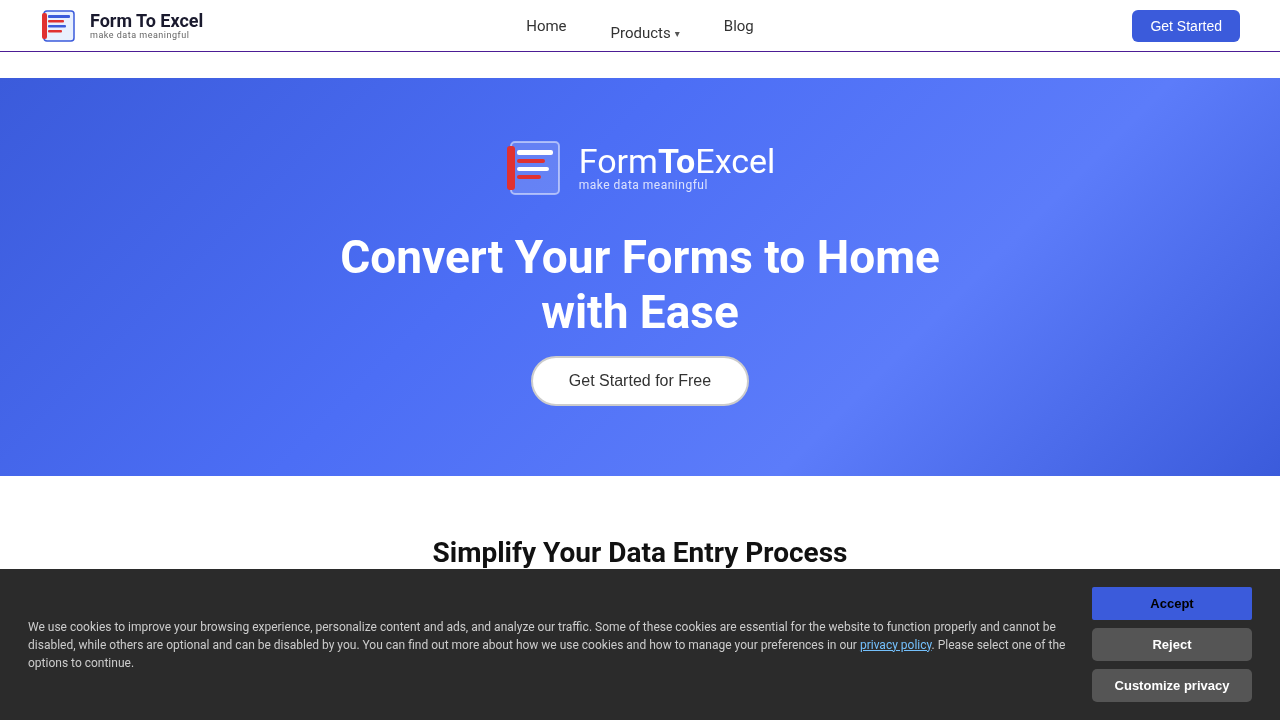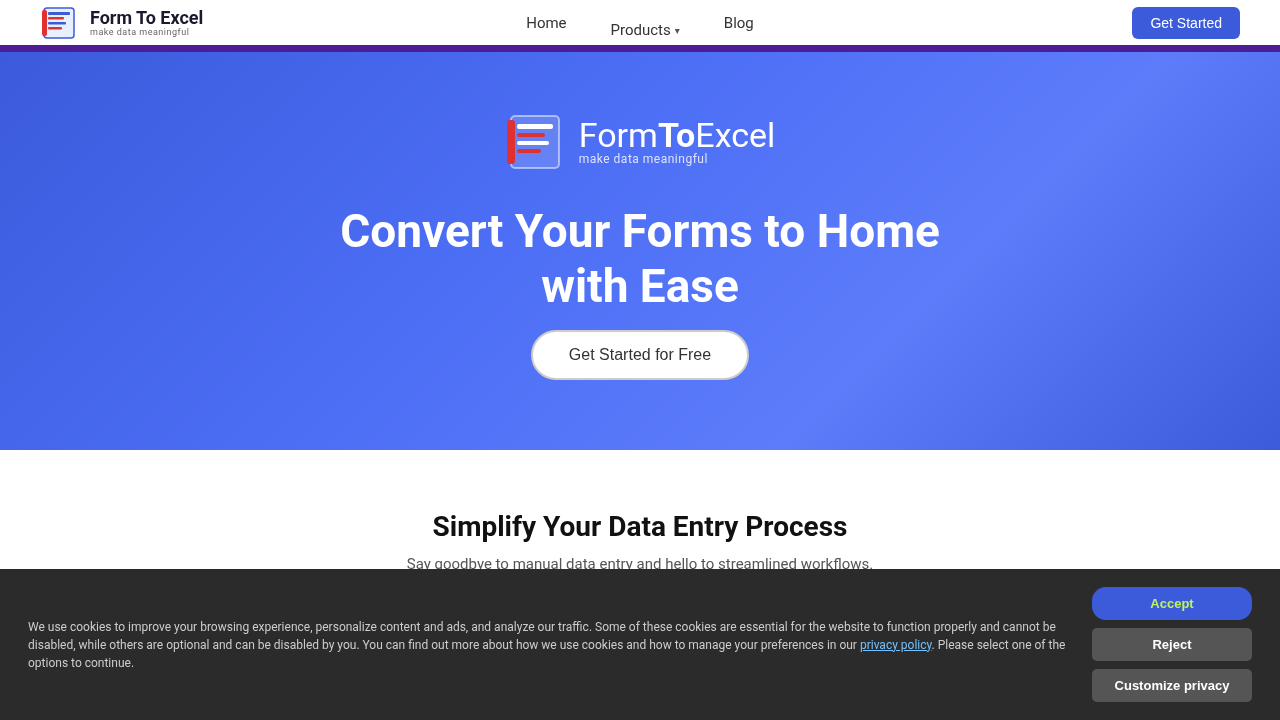--- a/index.html
+++ b/index.html
@@ -6,21 +6,21 @@
     body { font-family: -apple-system, BlinkMacSystemFont, 'Segoe UI', Roboto, sans-serif; overflow-x: hidden; }
 
     
     .navbar {
       display: flex;
       align-items: center;
       justify-content: space-between;
       padding: 0 40px;
       height: 52px;
       background: #fff;
-      border-bottom: 7px solid #4c1d95;
+      border-bottom: 1px solid #4c1d95;
       position: relative;
       z-index: 10;
     }
     .navbar-left {
       display: flex;
       align-items: center;
       gap: 12px;
     }
     .logo-icon {
       width: 38px;
@@ -79,20 +79,21 @@
 
     
     .hero {
       background: linear-gradient(135deg, #3b5bdb 0%, #4c6ef5 40%, #5c7cfa 70%, #3b5bdb 100%);
       padding: 60px 32px 70px;
       display: flex;
       flex-direction: column;
       align-items: center;
       text-align: center;
       min-height: 370px;
+      margin-top: 26px;
     }
     .hero-logo {
       display: flex;
       align-items: center;
       gap: 14px;
       margin-bottom: 32px;
     }
     .hero-logo-icon {
       width: 60px;
       height: 60px;
@@ -216,23 +217,23 @@
       cursor: pointer;
     }
     .cookie-buttons {
       display: flex;
       flex-direction: column;
       gap: 8px;
       min-width: 160px;
     }
     .btn-accept {
       background: #3b5bdb;
-      color: #bef264;
+      color: #000000;
       border: none;
-      border-radius: 14px;
+      border-radius: 2px;
       padding: 9px 20px;
       font-size: 13px;
       font-weight: 600;
       cursor: pointer;
     }
     .btn-reject {
       background: #555;
       color: #fff;
       border: none;
       border-radius: 5px;

